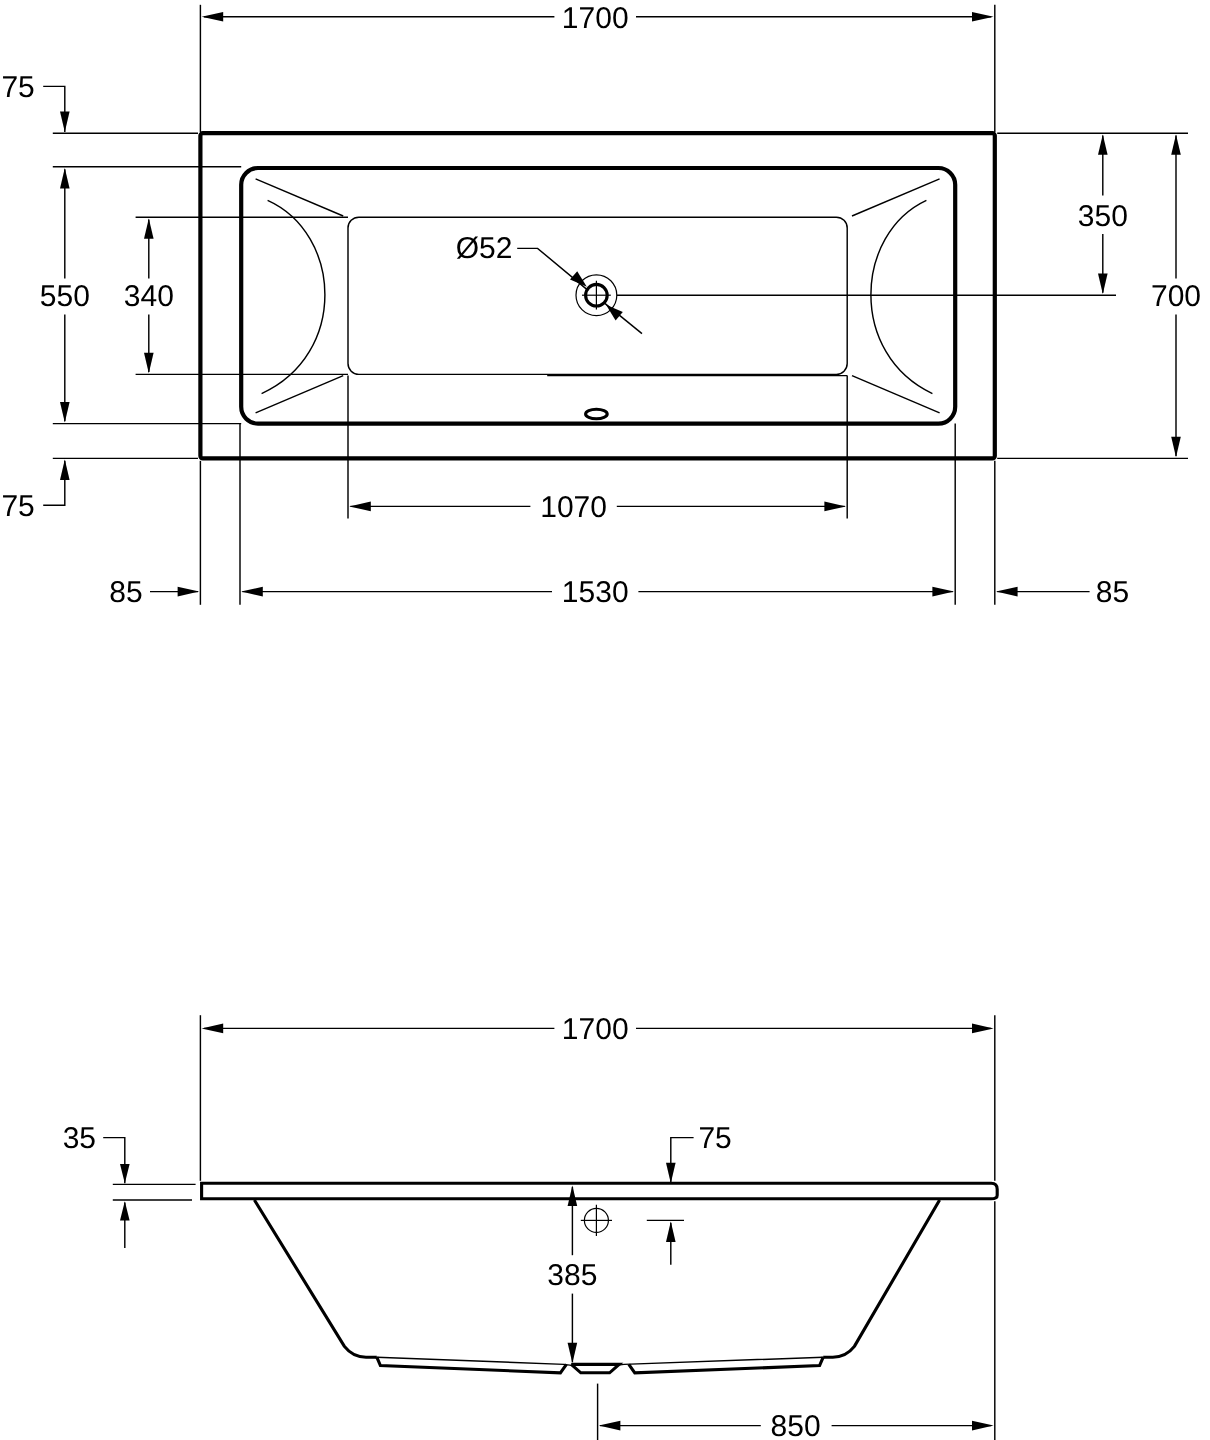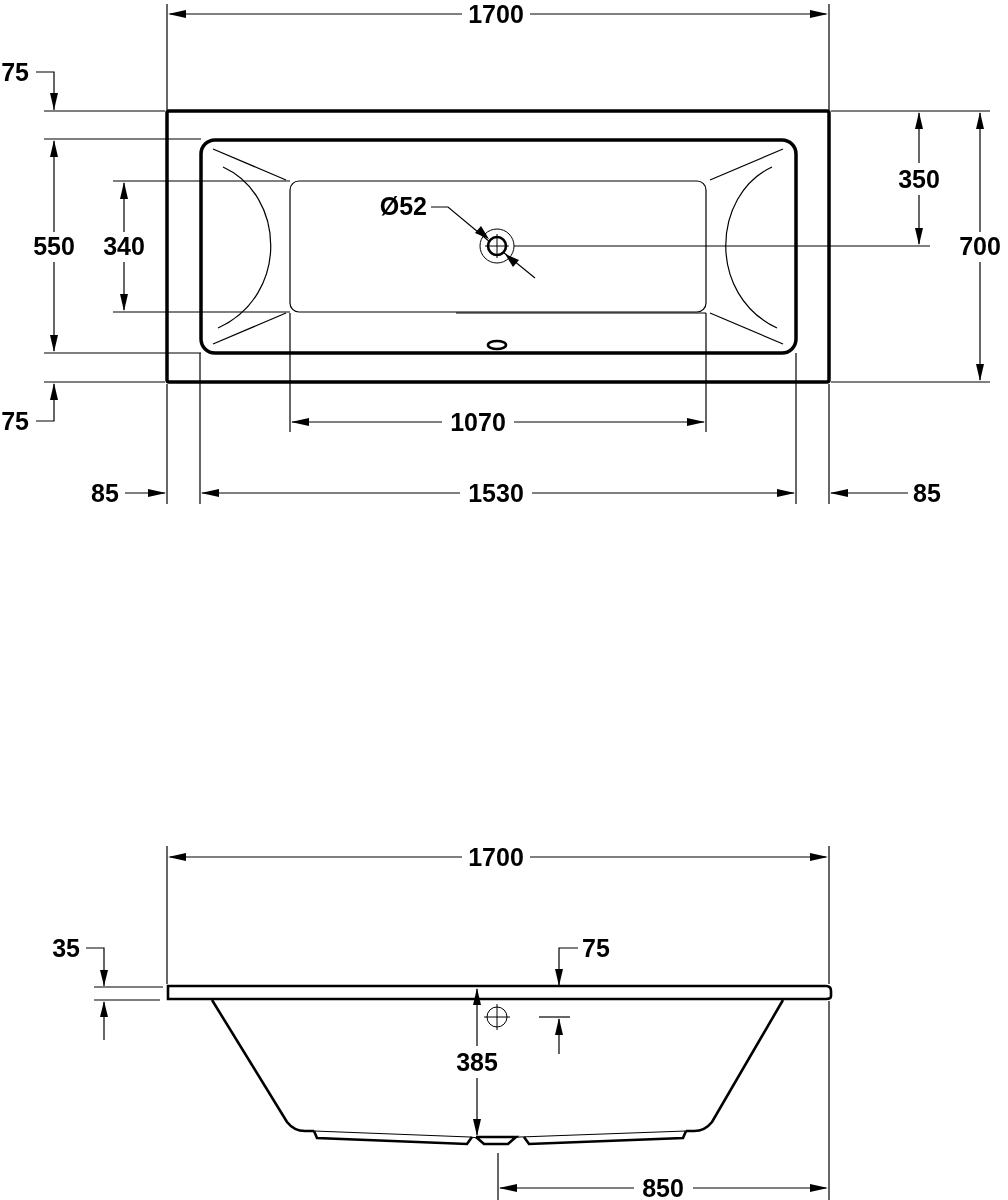--- a/index.html
+++ b/index.html
@@ -1,17 +1,17 @@
 <!DOCTYPE html>
 <html><head>
 <meta charset="utf-8">
 <style>
   html, body { margin: 0; padding: 0; background: #ffffff; }
   body { width: 1008px; height: 1200px; overflow: hidden; }
-  #drawing { position: absolute; left: 0; top: 0; width: 1008px; height: 1200px; font-weight: bold; }
+  #drawing { position: absolute; left: 0; top: 0; width: 1008px; height: 1200px; }
   svg { display: block; }
   .dimtext { font-family: "Liberation Sans", sans-serif; font-size: 25px; fill: #000; }
   .thin { stroke: #000; stroke-width: 1.2; fill: none; }
   .thick { stroke: #000; stroke-width: 3.5; fill: none; }
   .med { stroke: #000; stroke-width: 2.6; fill: none; }
   .fine { stroke: #000; stroke-width: 1; fill: none; }
   .arrow { fill: #000; stroke: none; }
 </style>
 </head>
 <body>

